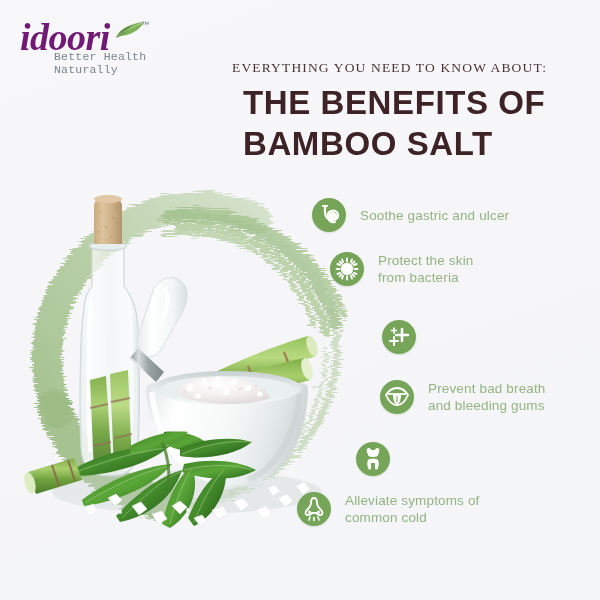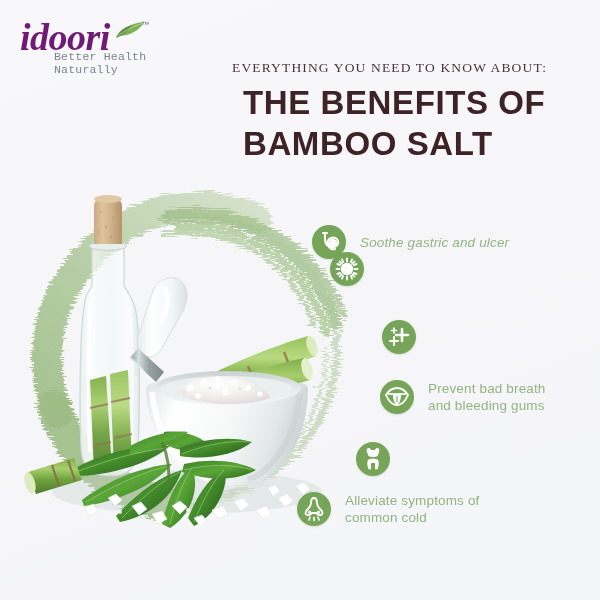--- a/index.html
+++ b/index.html
@@ -459,21 +459,21 @@
   </div>
 
   <div class="eyebrow">EVERYTHING YOU NEED TO KNOW ABOUT:</div>
   <div class="title">
     <span>THE BENEFITS OF</span>
     <span>BAMBOO SALT</span>
   </div>
 
   <div class="benefits">
 
-    <div class="benefit" style="left:312px; top:225px;font-style:italic;">
+    <div class="benefit" style="left:312px; top:198px;">
       <div class="b-icon">
         <svg viewBox="0 0 34 34" width="34" height="34">
           <path d="M 13,8 L 13,14 C 13,20 16,22 21,22 C 25,22 27,19 26,16
                    C 25,13 22,12 19,13 C 16,14 15,17 16,20
                    C 17,23 20,25 23,24" fill="none" stroke="#ffffff" stroke-width="2.1" stroke-linecap="round"></path>
           <path d="M 11,8 L 15,8" stroke="#ffffff" stroke-width="2.1" stroke-linecap="round"></path>
           <path d="M 16,19 C 16,15 19,13 22,14 C 25,15 26,18 25,20
                    C 24,23 20,24 17,22 Z" fill="#ffffff" opacity="0.95"></path>
         </svg>
       </div>
@@ -497,20 +497,22 @@
               <path d="M 21,23.9 L 22,26.6"></path>
             <path d="M 7.4,22 L 10.1,21"></path>
               <path d="M 23.9,13 L 26.6,12"></path>
             <path d="M 7.4,12 L 10.1,13"></path>
               <path d="M 23.9,21 L 26.6,22"></path>
             <path d="M 12,26.6 L 13,23.9"></path>
               <path d="M 21,10.1 L 22,7.4"></path>
           </g>
         </svg>
       </div>
+      <div class="b-label">Protect the skin
+from bacteria</div>
     </div>
 
     <div class="benefit" style="left:382px; top:320px;">
       <div class="b-icon">
         <svg viewBox="0 0 34 34" width="34" height="34">
           <path d="M 20,9 L 20,21 M 14,15 L 26,15" stroke="#ffffff" stroke-width="2.6" stroke-linecap="round"></path>
           <path d="M 12,17 L 12,25 M 8,21 L 16,21" stroke="#ffffff" stroke-width="2.1" stroke-linecap="round"></path>
           <path d="M 12,8 L 12,13 M 9.5,10.5 L 14.5,10.5" stroke="#ffffff" stroke-width="1.7" stroke-linecap="round"></path>
         </svg>
       </div>

